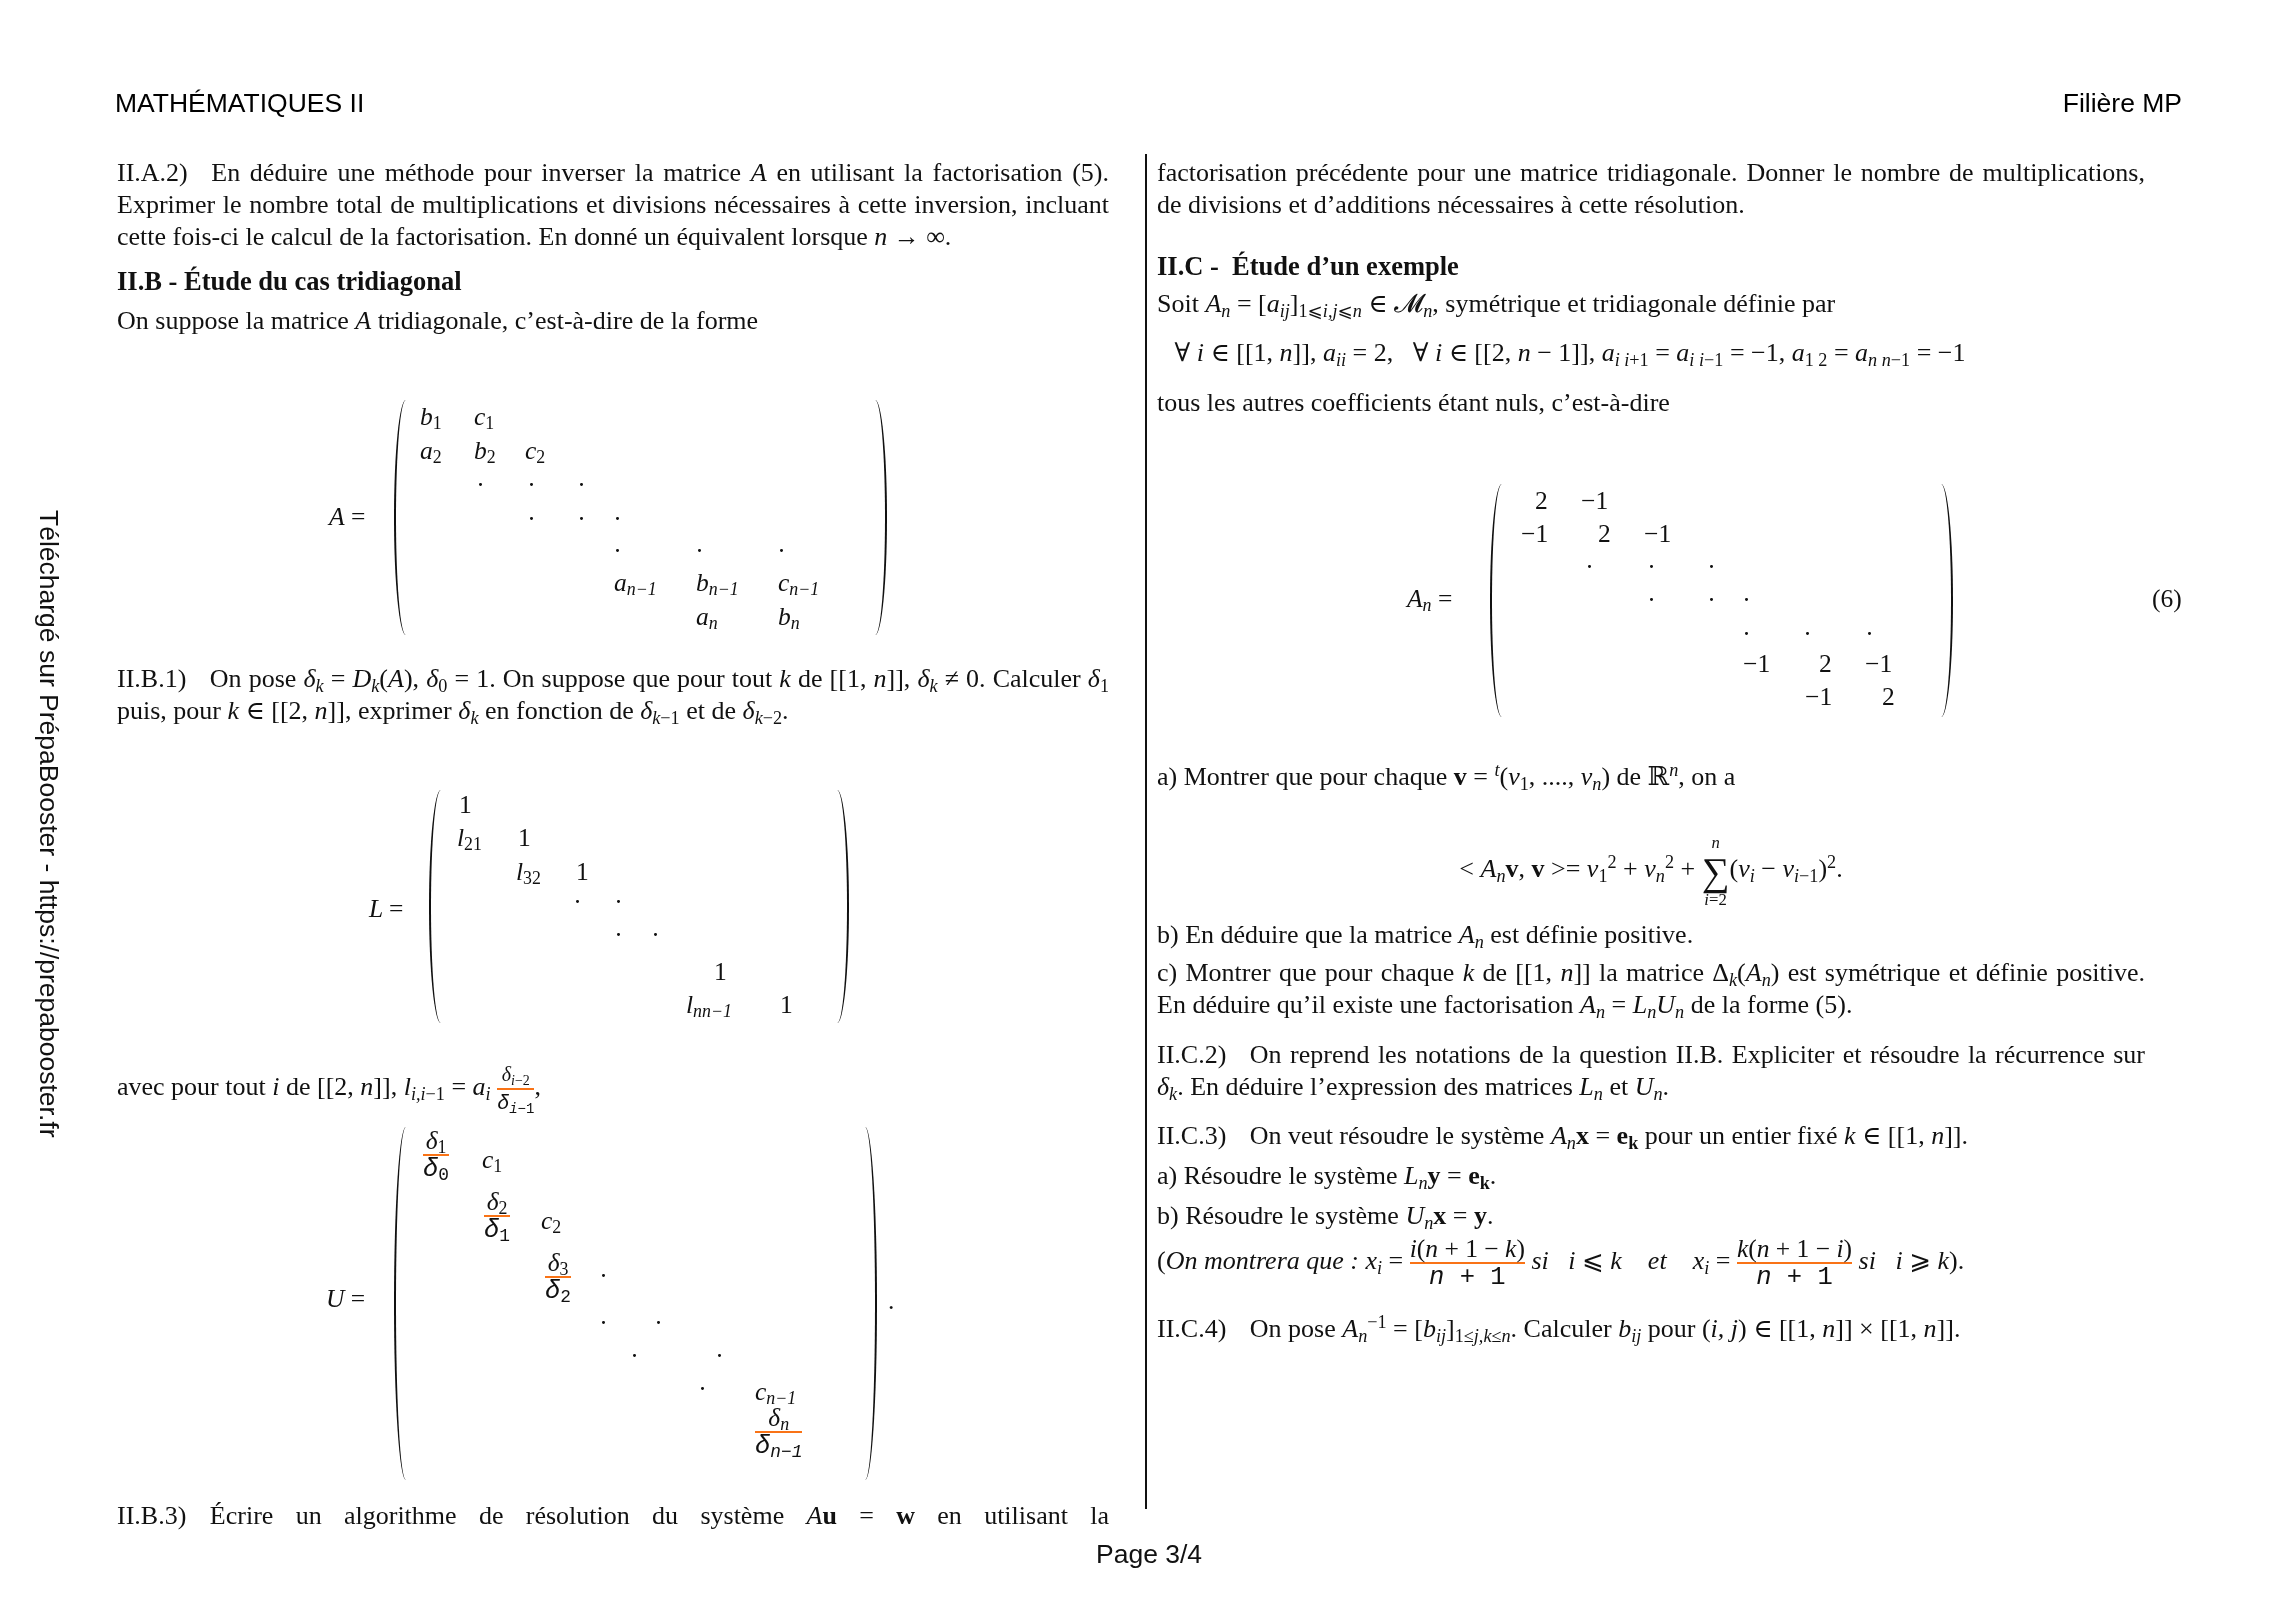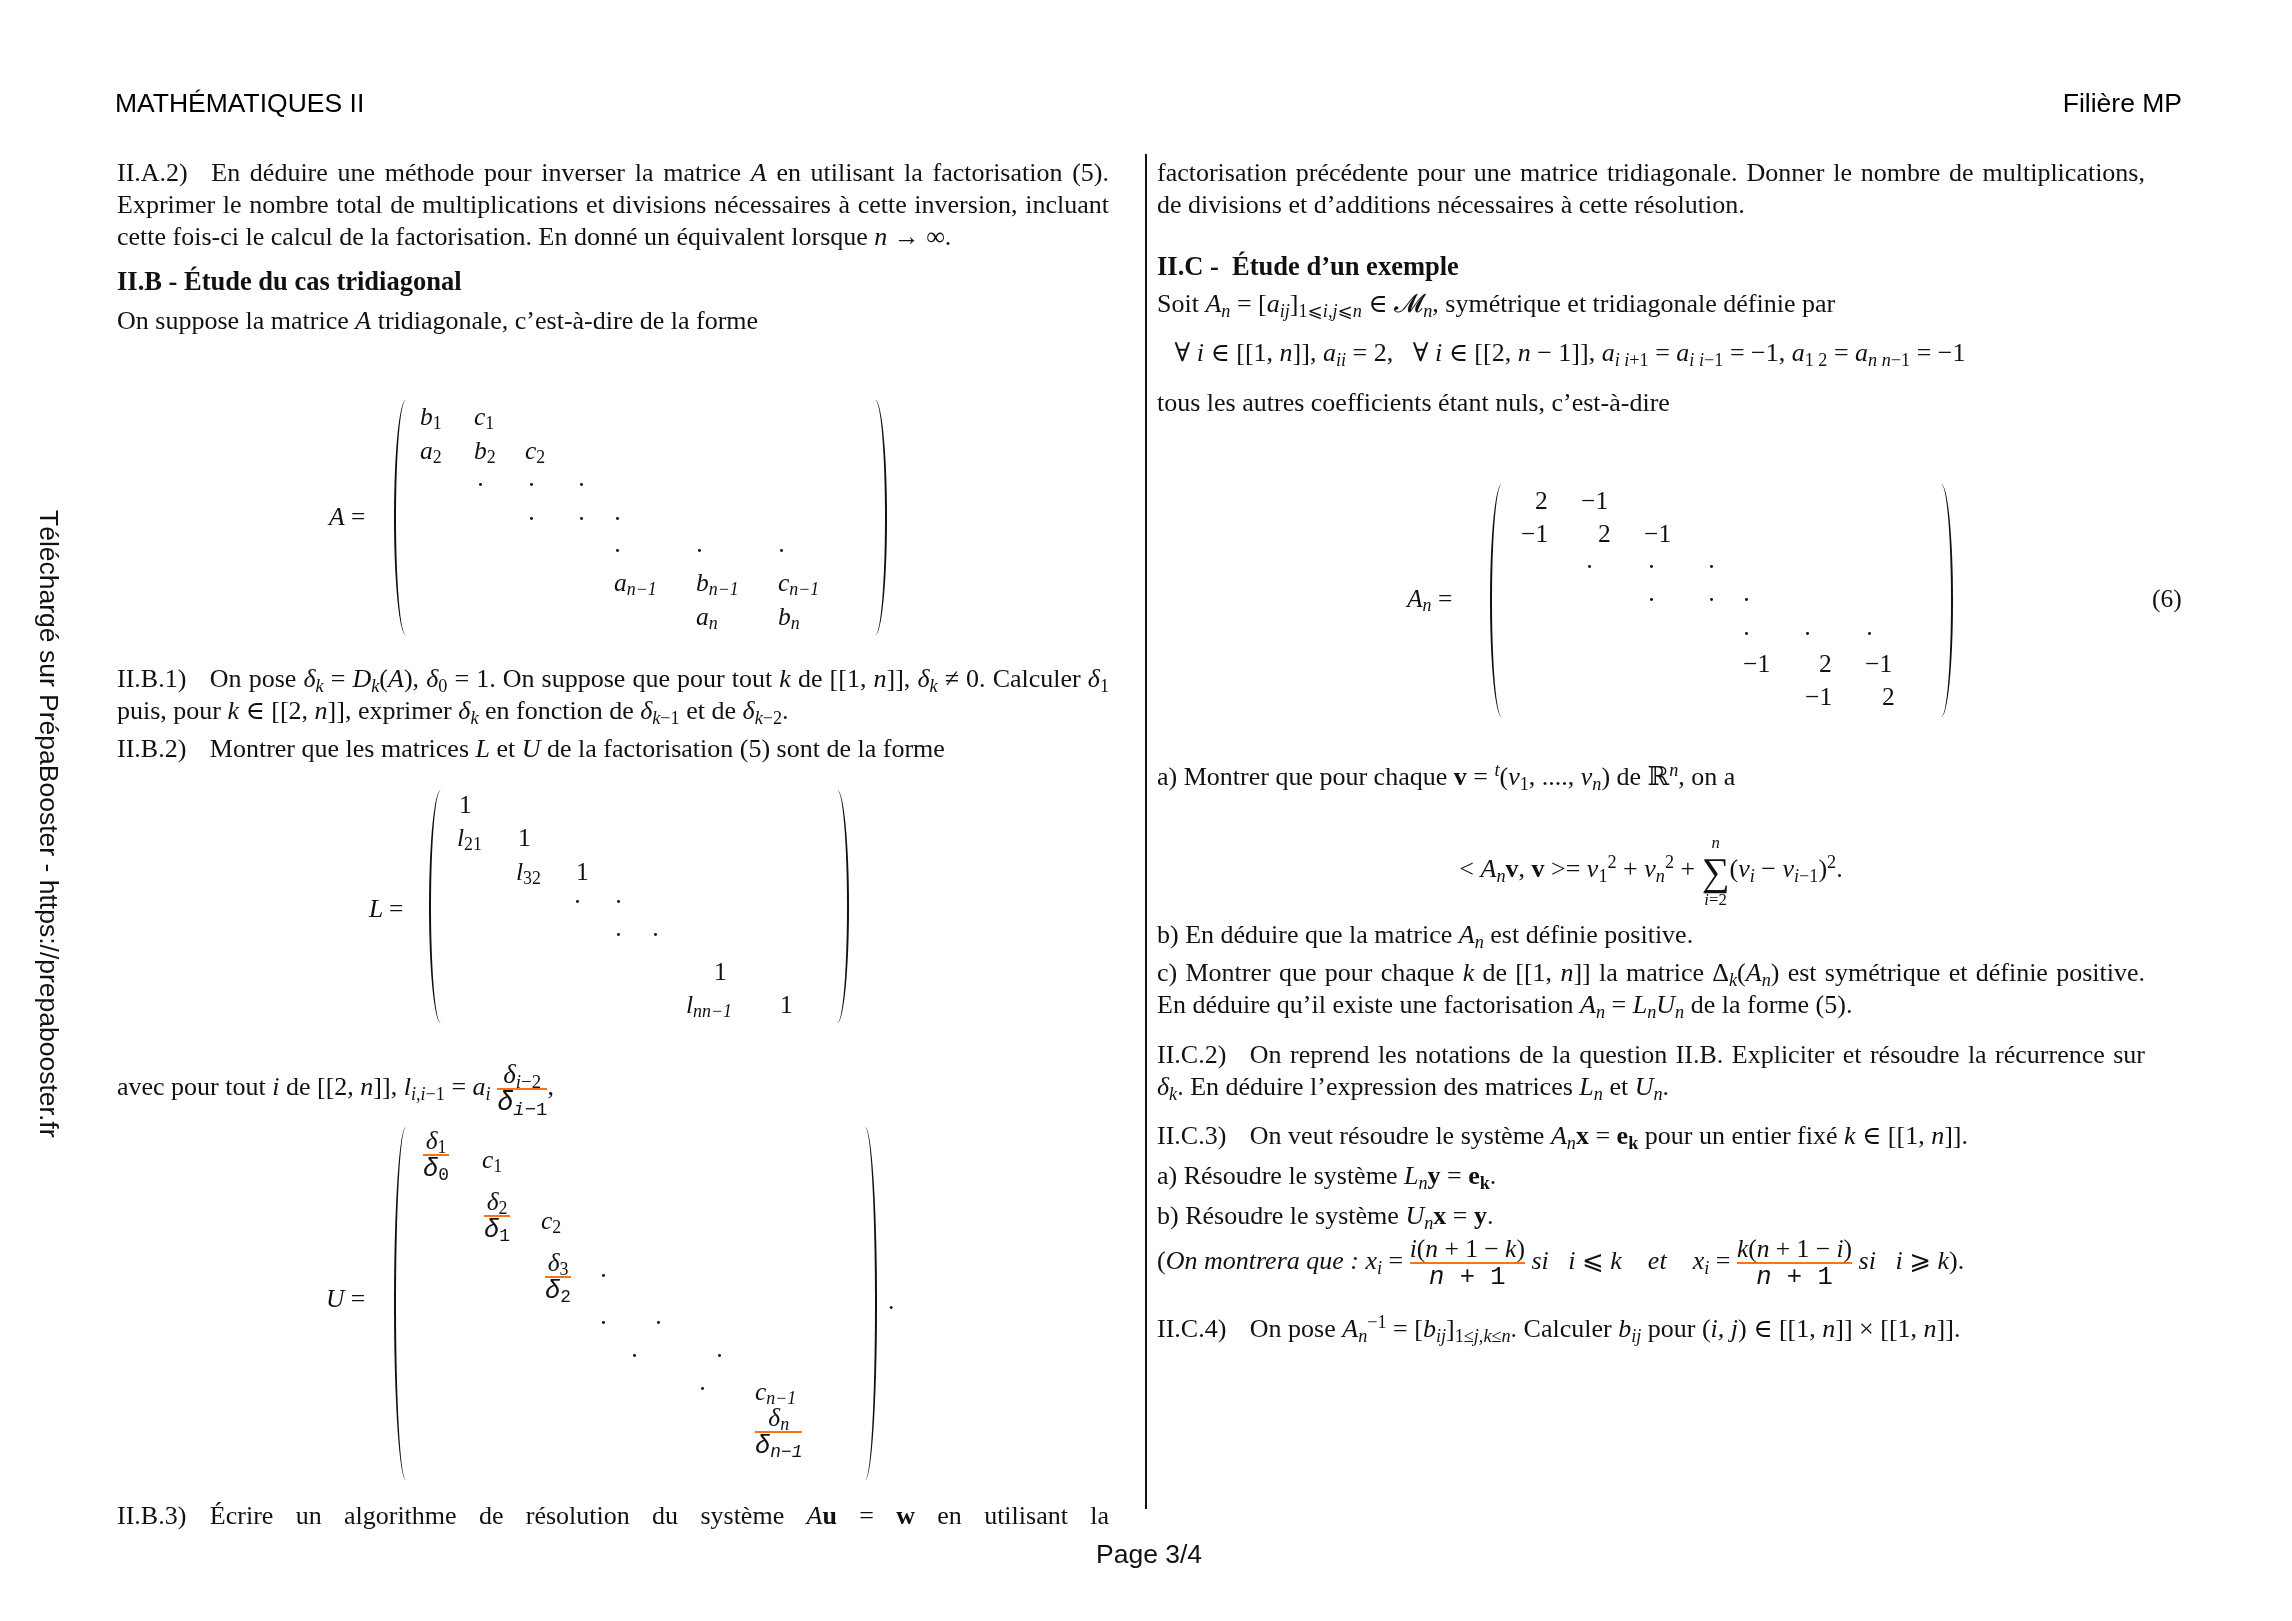--- a/index.html
+++ b/index.html
@@ -70,23 +70,20 @@
   <div class="cell" style="left:696px;top:568px;">b<sub><i>n</i>−1</sub></div>
   <div class="cell" style="left:778px;top:568px;">c<sub><i>n</i>−1</sub></div>
   <div class="cell" style="left:696px;top:602px;">a<sub><i>n</i></sub></div>
   <div class="cell" style="left:778px;top:602px;">b<sub><i>n</i></sub></div>
 </div>
 
 <div class="col col-left" style="top:663px;">
   <p>
     <span class="qid">II.B.1)</span>On pose <i>δ<sub>k</sub></i> = <i>D<sub>k</sub></i>(<i>A</i>), <i>δ</i><sub>0</sub> = 1. On suppose que pour tout <i>k</i> de [[1, <i>n</i>]], <i>δ<sub>k</sub></i> ≠ 0. Calculer <i>δ</i><sub>1</sub> puis, pour <i>k</i> ∈ [[2, <i>n</i>]], exprimer <i>δ<sub>k</sub></i> en fonction de <i>δ<sub>k</sub></i><sub>−1</sub> et de <i>δ<sub>k</sub></i><sub>−2</sub>.
   </p>
-  <p style="margin-top:5.9px">
-    <span class="qid">II.B.2)</span>Montrer que les matrices <i>L</i> et <i>U</i> de la factorisation (5) sont de la forme
-  </p>
 </div>
 
 <div class="abs" style="left:0;top:0;">
   <div class="cell" style="left:369px;top:894px;"><i>L</i> <span class="num">=</span></div>
   <div class="paren lp" style="left:429px;top:790px;height:233px;"></div>
   <div class="paren rp" style="left:825px;top:790px;height:233px;"></div>
   <div class="cell num" style="left:459px;top:790px;">1</div>
   <div class="cell" style="left:457px;top:823px;">l<sub class="num">21</sub></div>
   <div class="cell num" style="left:518px;top:823px;">1</div>
   <div class="cell" style="left:516px;top:857px;">l<sub class="num">32</sub></div>
@@ -95,21 +92,21 @@
     <div class="dot" style="left:617px;top:900px;"></div>
   <div class="dot" style="left:617px;top:933px;"></div>
     <div class="dot" style="left:654px;top:933px;"></div>
   <div class="cell num" style="left:714px;top:957px;">1</div>
   <div class="cell" style="left:686px;top:990px;">l<sub><i>nn</i>−1</sub></div>
   <div class="cell num" style="left:780px;top:990px;">1</div>
 </div>
 
 <div class="col col-left" style="top:1061px;">
   <p>avec pour tout <i>i</i> de [[2, <i>n</i>]], <i>l<sub>i,i</sub></i><sub>−1</sub> = <i>a<sub>i</sub></i>
-    <span class="frac" style="font-size:27px;"><span><i>δ<sub>i</sub></i><sub>−2</sub></span><span class="den"><i>δ<sub>i</sub></i><sub>−1</sub></span></span>,
+    <span class="frac" style="font-size:20px;"><span><i>δ<sub>i</sub></i><sub>−2</sub></span><span class="den"><i>δ<sub>i</sub></i><sub>−1</sub></span></span>,
   </p>
 </div>
 
 <div class="abs" style="left:0;top:0;">
   <div class="cell" style="left:326px;top:1284px;"><i>U</i> <span class="num">=</span></div>
   <div class="paren lp" style="left:394px;top:1127px;height:353px;"></div>
   <div class="paren rp" style="left:853px;top:1127px;height:353px;"></div>
   <div class="cell" style="left:423px;top:1127px;"><span class="frac"><span>δ<sub class="num">1</sub></span><span class="den">δ<sub class="num">0</sub></span></span></div>
   <div class="cell" style="left:482px;top:1145px;">c<sub class="num">1</sub></div>
   <div class="cell" style="left:484px;top:1188px;"><span class="frac"><span>δ<sub class="num">2</sub></span><span class="den">δ<sub class="num">1</sub></span></span></div>

